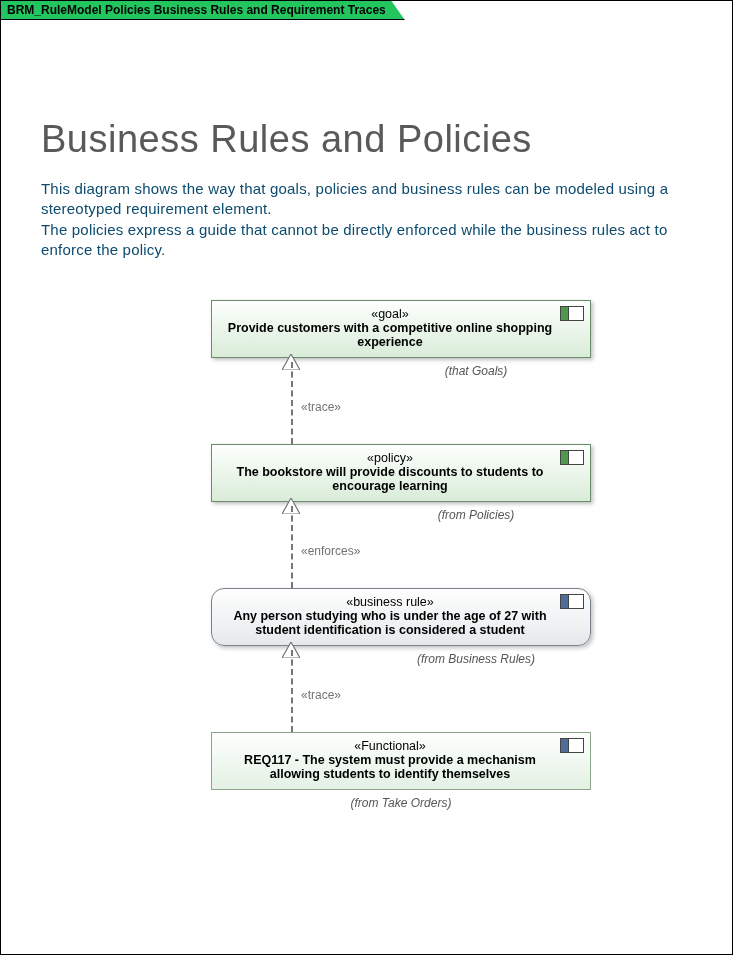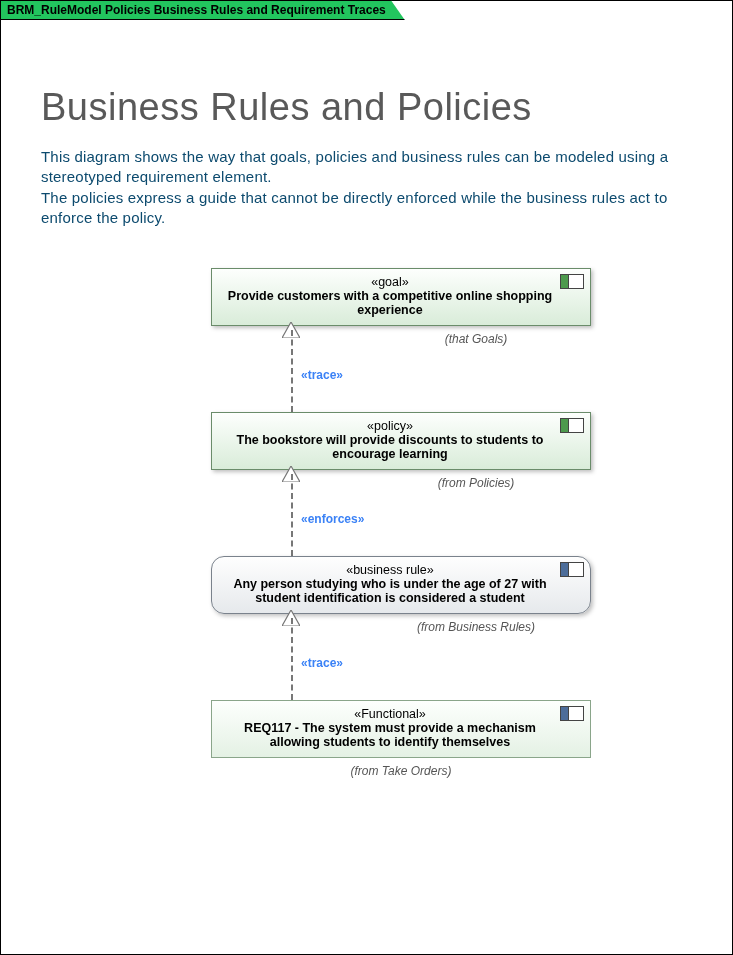--- a/index.html
+++ b/index.html
@@ -23,20 +23,21 @@
     background: #22c55e;
     border: 1px solid #000;
     border-top: 1px solid #000;
     padding: 2px 18px 2px 6px;
     font-size: 12px;
     font-weight: bold;
     clip-path: polygon(0 0, calc(100% - 14px) 0, 100% 100%, 0 100%);
   }
   .content {
     padding: 75px 40px 20px 40px;
+    margin-top: 32px;
   }
   .title {
     font-size: 38px;
     color: #595959;
     margin: 10px 0 18px 0;
     font-weight: 400;
     letter-spacing: 0.5px;
   }
   .desc {
     font-size: 15px;
@@ -125,22 +126,21 @@
     top: -26px;
     width: 18px;
     height: 16px;
   }
   .connector .arrow-outline svg { display: block; }
   .connector .rel {
     position: absolute;
     left: 160px;
     top: 20px;
     font-size: 12px;
-    color: #3b82f6;
-    font-weight: bold;
+    color: #737373;
   }
 </style>
 </head>
 <body>
 
 <div class="page">
   <div class="tab">BRM_RuleModel Policies Business Rules and Requirement Traces</div>
 
   <div class="content">
     <h1 class="title">Business Rules and Policies</h1>

